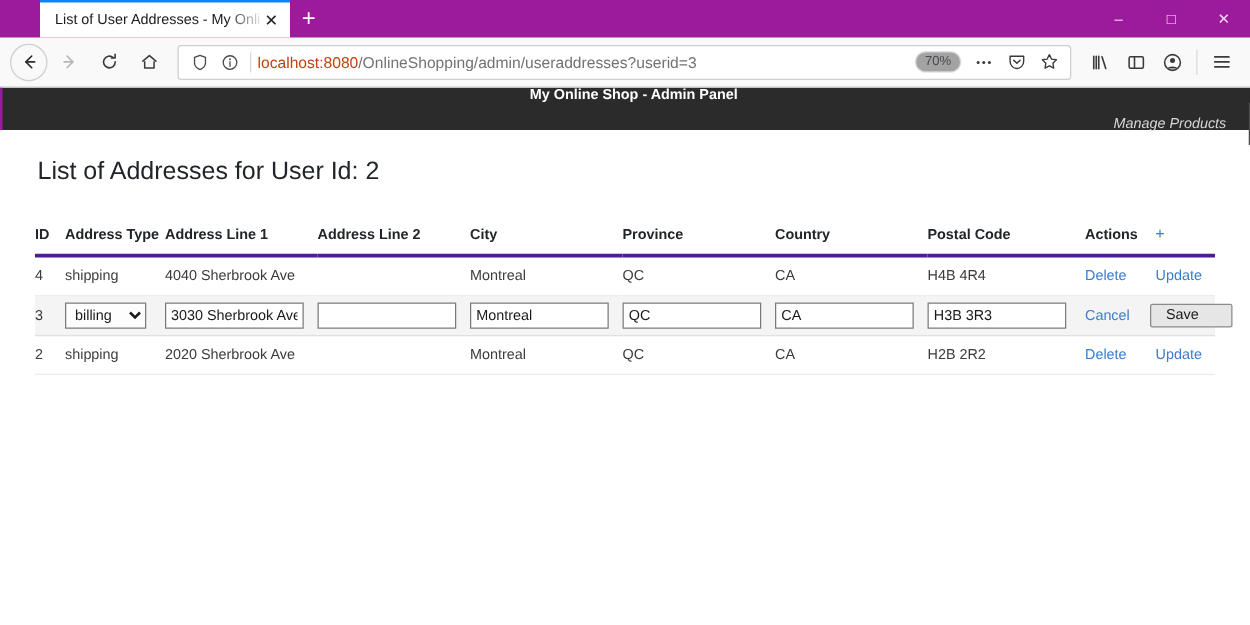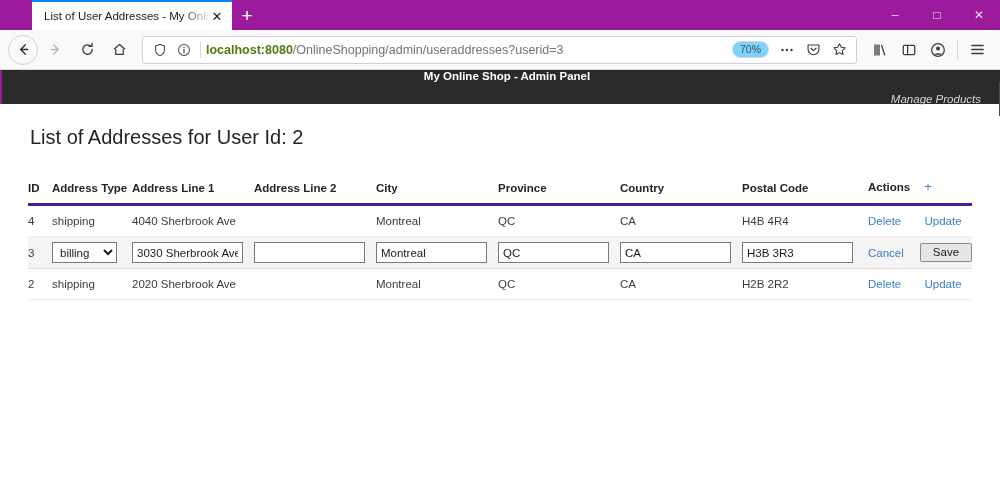--- a/index.html
+++ b/index.html
@@ -108,28 +108,28 @@
   .url-text {
     flex: 1;
     font-size: 12.5px;
     color: #737373;
     white-space: nowrap;
     overflow: hidden;
     min-width: 0;
     -webkit-mask-image: linear-gradient(to right, #000 92%, rgba(0,0,0,0.15) 100%);
     mask-image: linear-gradient(to right, #000 92%, rgba(0,0,0,0.15) 100%);
   }
-  .url-text b { color: #4d7c0f; font-weight: 700; }
+  .url-text b { color: #c2410c; font-weight: 400; }
   .zoom-badge {
     font-size: 10.5px;
     color: #4a4a4f;
     border: 1px solid #d7d7db;
     border-radius: 10px;
     padding: 1px 7px 2px 7px;
-    background: #7dd3fc;
+    background: #a3a3a3;
     flex: none;
     margin-right: 4px;
   }
   .urlbar-icon {
     width: 24px; height: 24px;
     display:flex; align-items:center; justify-content:center;
     color:#3b3b3d; flex:none;
   }
   .toolbar-right { display:flex; align-items:center; flex:none; }
   .toolbar-right .navbtn { width: 29px; }
@@ -252,21 +252,21 @@
     padding: 0 2px 0 3px;
     border-radius: 0;
     outline: none;
   }
   button.save-btn {
     font-family: "Liberation Sans", sans-serif;
     font-size: 11.5px;
     color: #1a1a1a;
     background: #e6e6e6;
     border: 1px solid #8a8a8a;
-    padding: 2px 12px 3px 12px;
+    padding: 2px 26px 3px 12px;
     border-radius: 2px;
   }
   .edit-actions { display:flex; align-items:center; gap: 16px; }
 
   .status-msg {
     margin: 17px 0 0 2px;
     font-size: 11.5px;
     color: #3c3c3c;
   }
   svg { display:block; }

